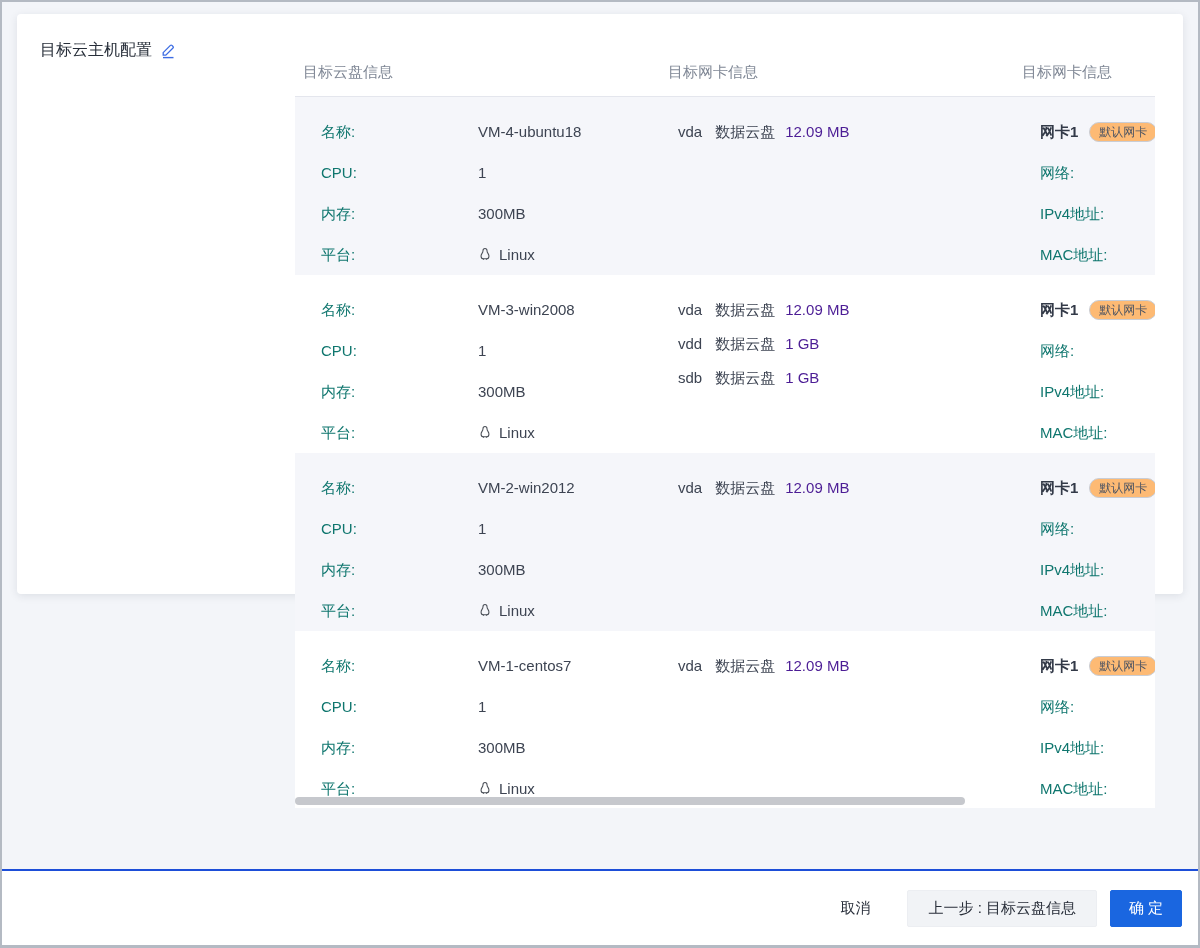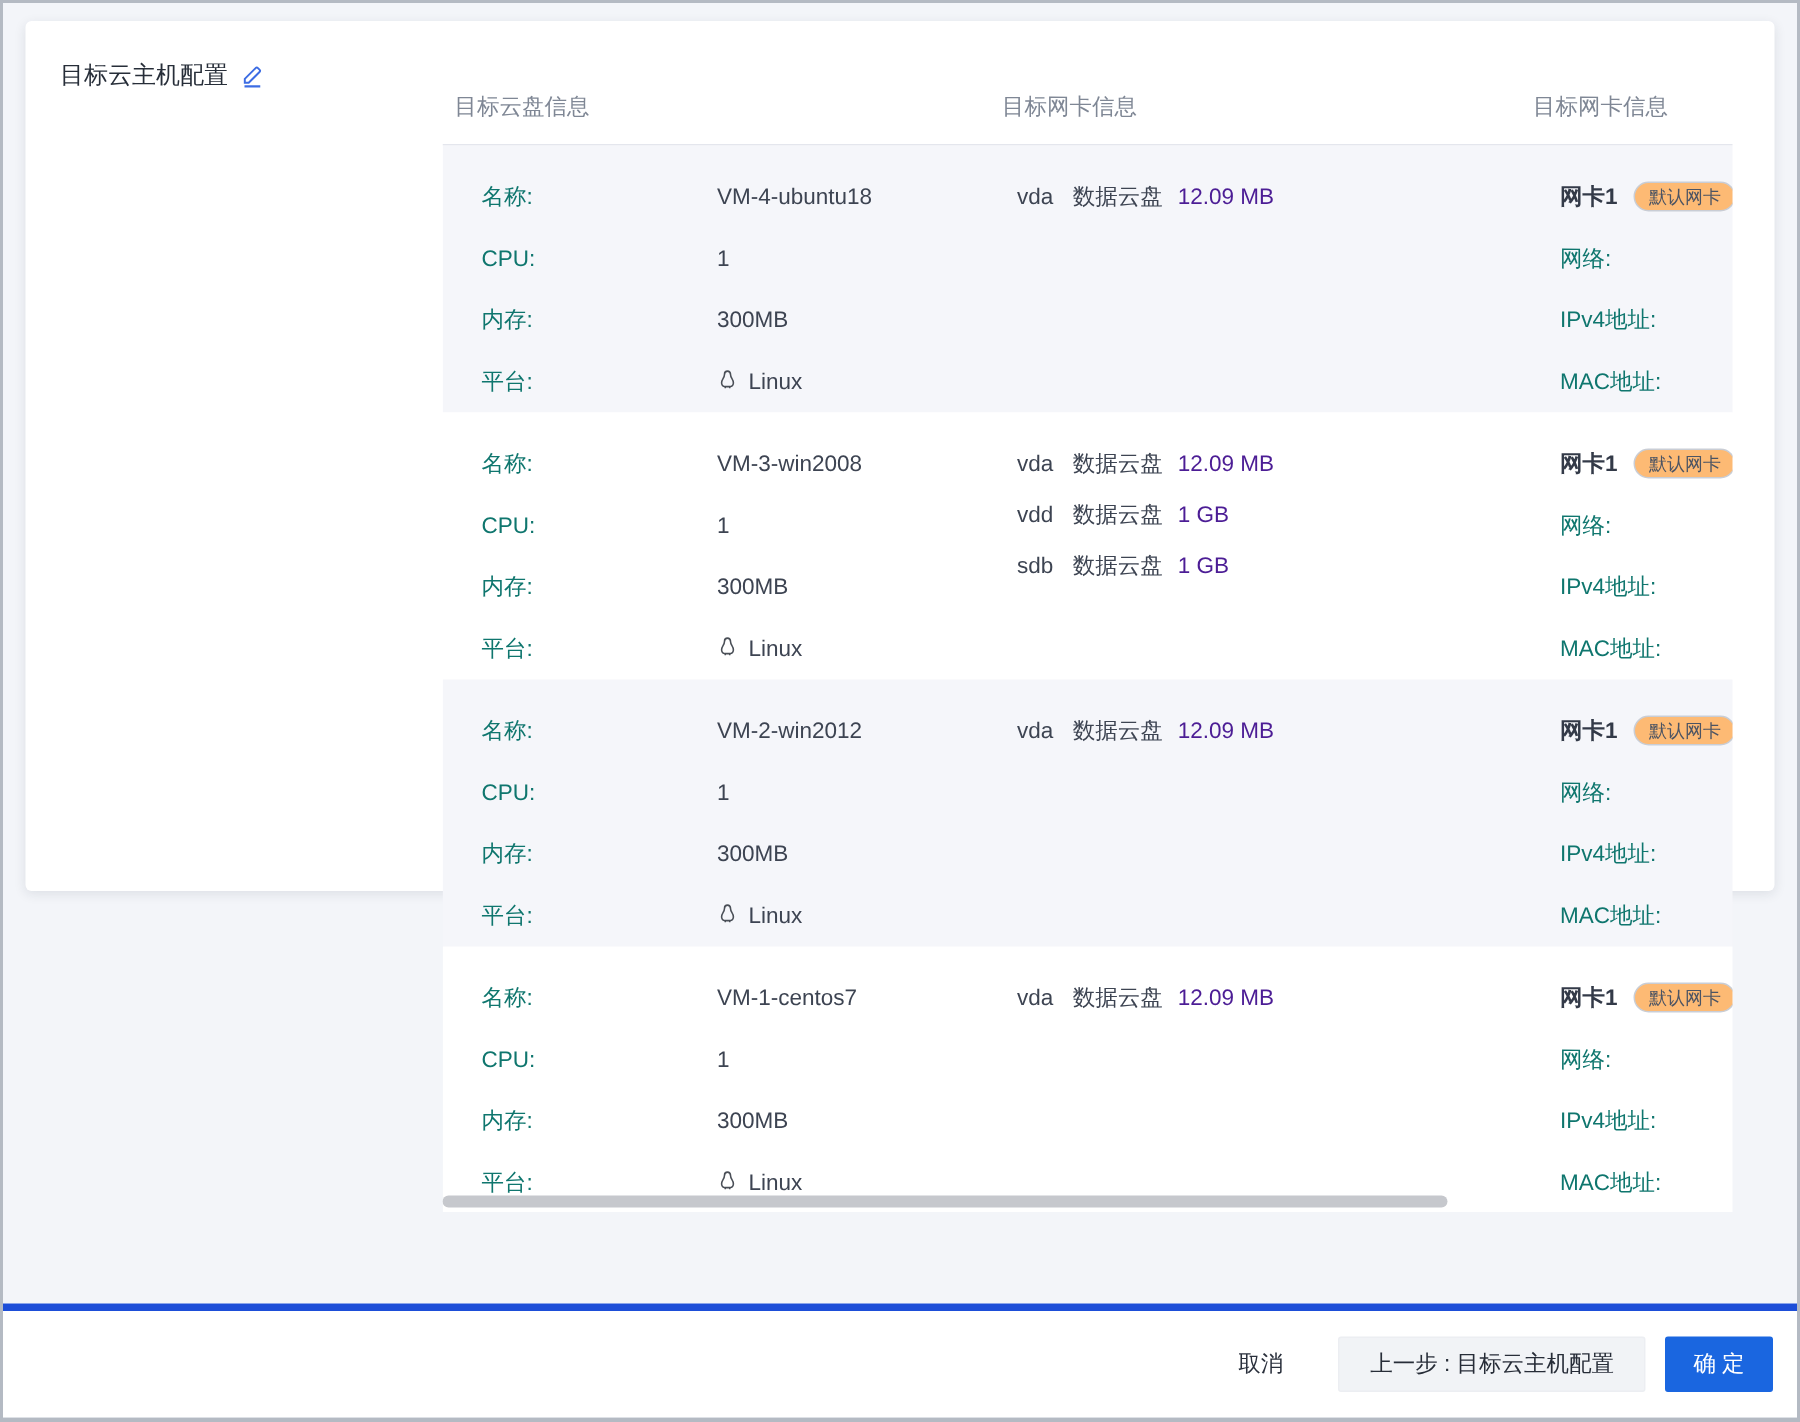--- a/index.html
+++ b/index.html
@@ -76,21 +76,21 @@
   }
 
   .h-scrollbar {
     position:absolute; left:0; bottom:5px; width:670px; height:8px;
     border-radius:4px; background:#c6c8cd; cursor:pointer;
   }
 
   
   .footer {
     position:absolute; left:0; right:0; top:867px; bottom:0;
-    background:#ffffff; border-top:5px solid #1d4ed8;
+    background:#ffffff; border-top:2px solid #1d4ed8;
     display:flex; align-items:center; justify-content:flex-end;
     padding-right:16px;
   }
   button { font-family:inherit; cursor:pointer; }
   .btn-text {
     border:none; background:transparent; font-size:15px; color:#2a303c;
     margin-right:37px; padding:0;
   }
   .btn-gray {
     height:37px; padding:0 20px; margin-right:13px;
@@ -212,17 +212,17 @@
             </div>
           </div>
       </div>
       <div class="h-scrollbar"></div>
     </div>
 
   </div>
 
   <div class="footer">
     <button class="btn-text">取消</button>
-    <button class="btn-gray">上一步 : 目标云主机配置</button>
+    <button class="btn-gray">上一步 : 目标云盘信息</button>
     <button class="btn-primary">确定</button>
   </div>
 
 </div>
 
 </body></html>

